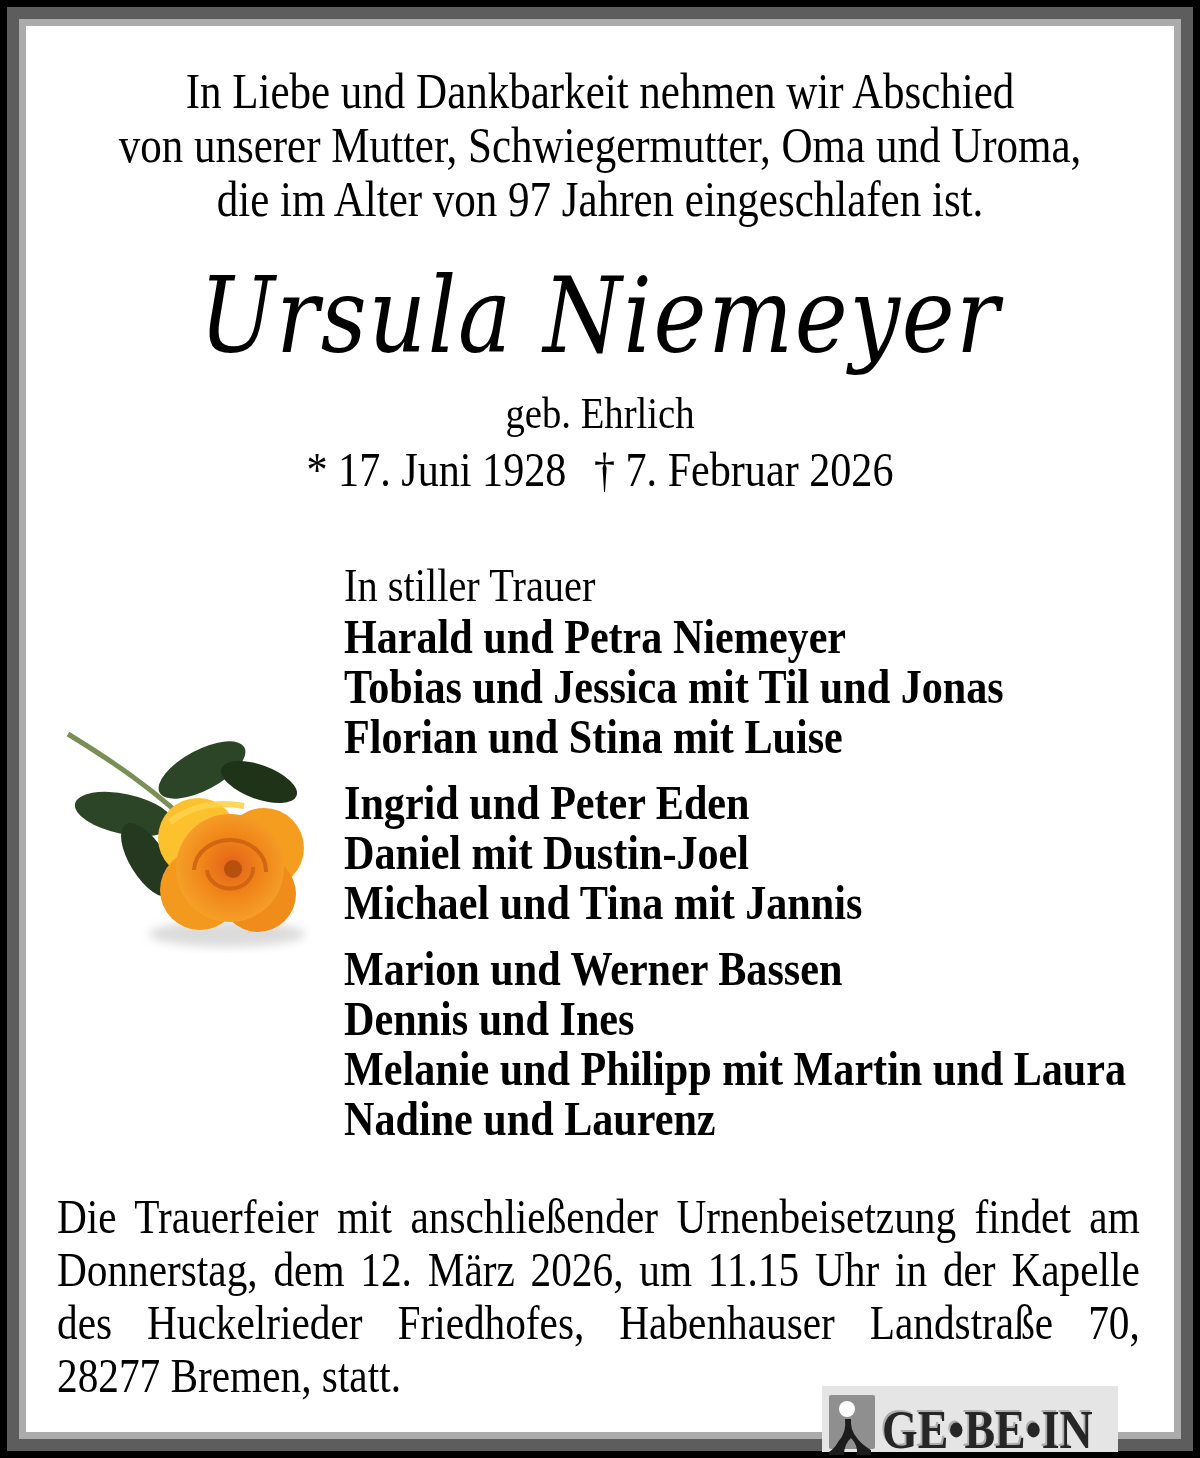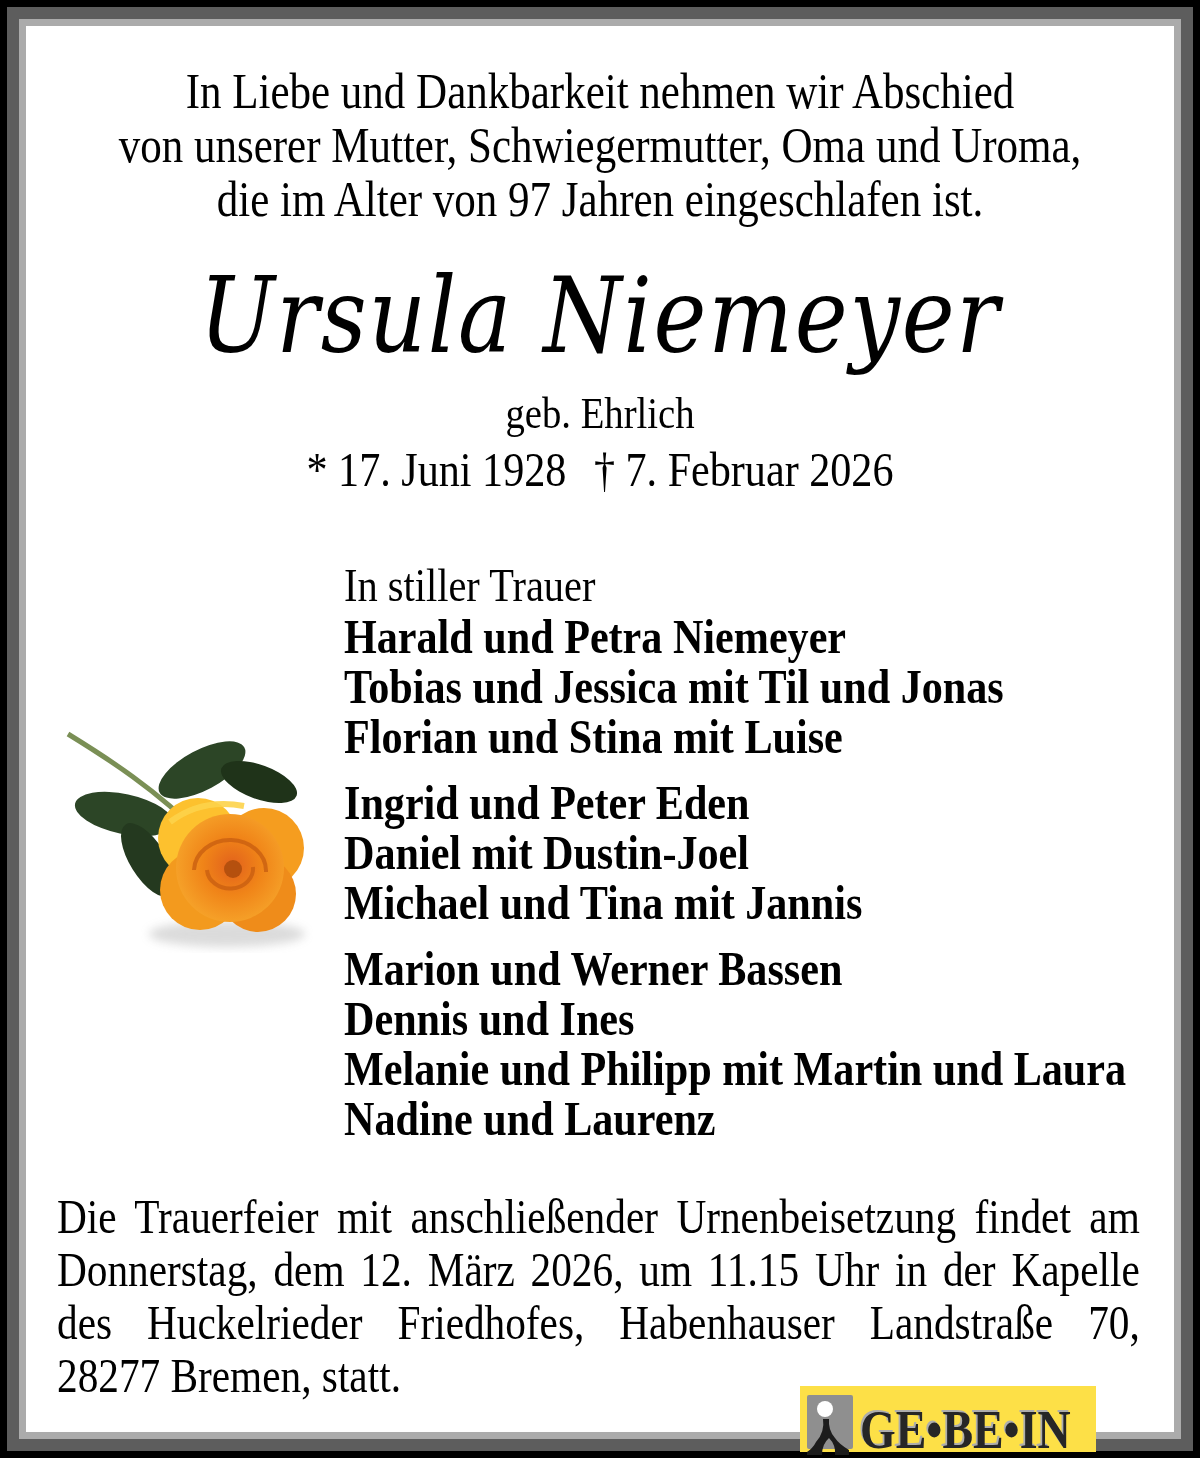--- a/index.html
+++ b/index.html
@@ -49,22 +49,22 @@
   .rose-wrap { top:718px; left:52px; width:268px; height:235px; }
 
   .funeral {
     top:1190px; left:57px; width:1259px;
     font-size:48px; line-height:53px;
   }
   .funeral .just { text-align:justify; text-align-last:justify; }
 
   
   .logo-plate {
-    position:absolute; left:800px; top:1386px; width:296px; height:66px;
-    background:#fde047; z-index:6;
+    position:absolute; left:822px; top:1386px; width:296px; height:66px;
+    background:#e5e5e5; z-index:6;
   }
   .logo-icon { position:absolute; left:6px; top:8px; }
   .logo-text {
     position:absolute; left:60px; bottom:-6px;
     font-weight:700; font-size:54px; line-height:56px;
     color:#262626; white-space:nowrap;
     text-shadow:-2px -2px 0 #adadad;
     transform:scaleX(.85); transform-origin:0 100%;
   }
 </style>

